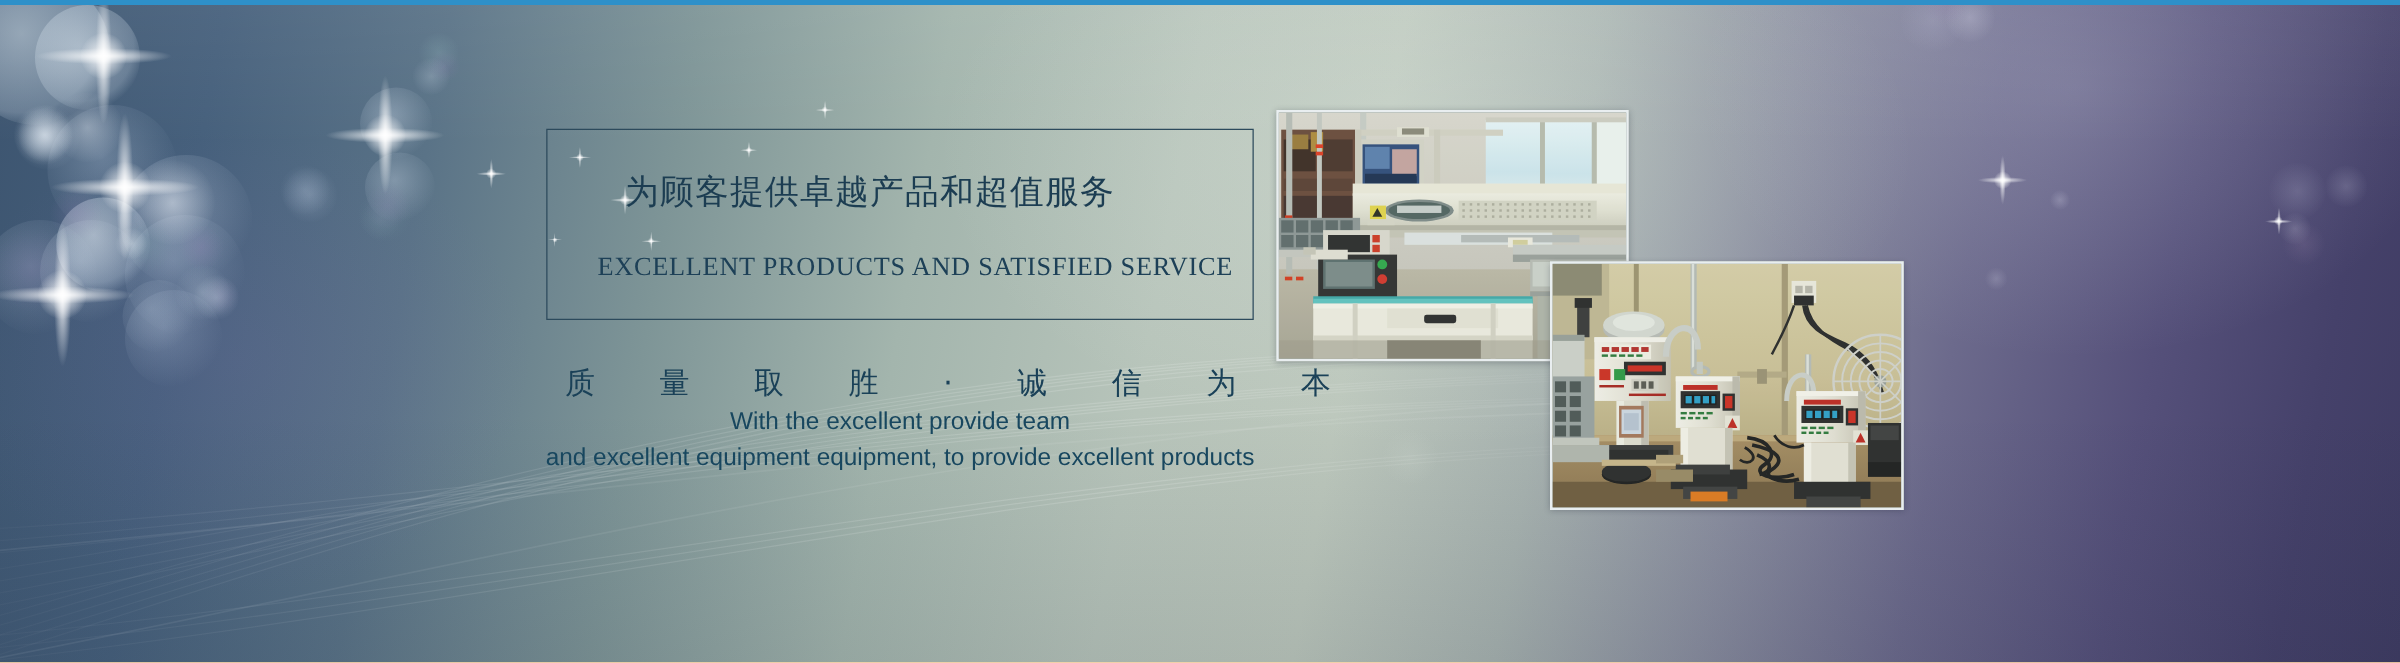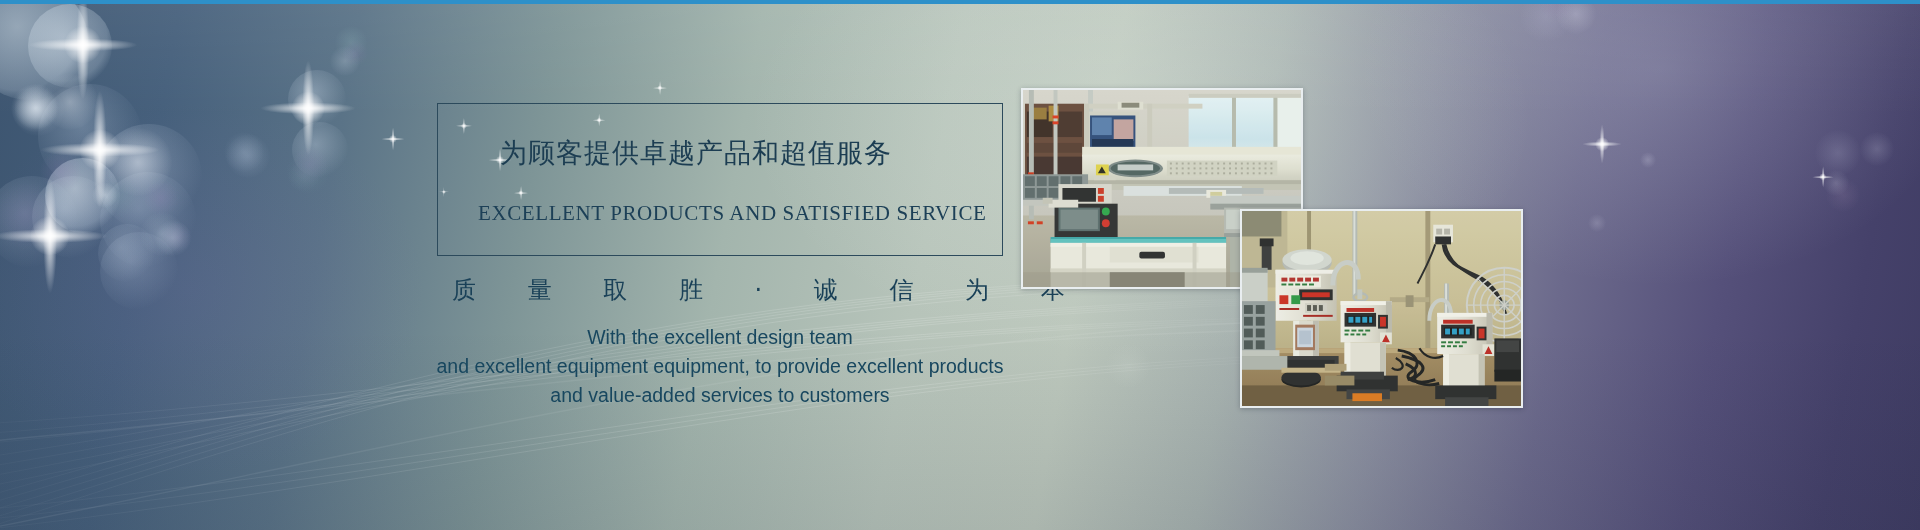--- a/index.html
+++ b/index.html
@@ -100,21 +100,21 @@
     font-family: "Liberation Serif", "DejaVu Serif", serif;
     font-size: 21px;
     letter-spacing: .6px;
     color: #1d4057;
     white-space: nowrap;
     margin-top: 11px;
   }
 
   .slogan-cn {
     position: absolute;
-    left: 430px; top: 274px;
+    left: 430px; top: 290px;
     width: 580px;
     text-align: center;
     font-size: 24px;
     letter-spacing: 22px;
     text-indent: 22px;
     color: #1a4158;
     font-family: "DejaVu Sans", "Liberation Sans", sans-serif;
     white-space: nowrap;
   }
 
@@ -300,23 +300,22 @@
 
   <div class="frame-box"></div>
 
   <div class="headline-cn">为顾客提供卓越产品和超值服务</div>
 
   <div class="headline-en">EXCELLENT PRODUCTS AND SATISFIED SERVICE</div>
 
   <div class="slogan-cn">质 量 取 胜 · 诚 信 为 本</div>
 
   <div class="body-en">
-    <div>With the excellent design team</div>
+    <div>With the excellent provide team</div>
     <div>and excellent equipment equipment, to provide excellent products</div>
-    <div>and value-added services to customers</div>
   </div>
 
   <div class="photo" id="photo-production">
     <svg viewBox="0 0 282 201" preserveAspectRatio="none">
       <defs>
         <linearGradient id="wall1" x1="0" y1="0" x2="0" y2="1">
           <stop offset="0" stop-color="#dcd9cf"></stop>
             <stop offset="1" stop-color="#c9c7bd"></stop>
         </linearGradient>
         <linearGradient id="win1" x1="0" y1="0" x2="0" y2="1">

